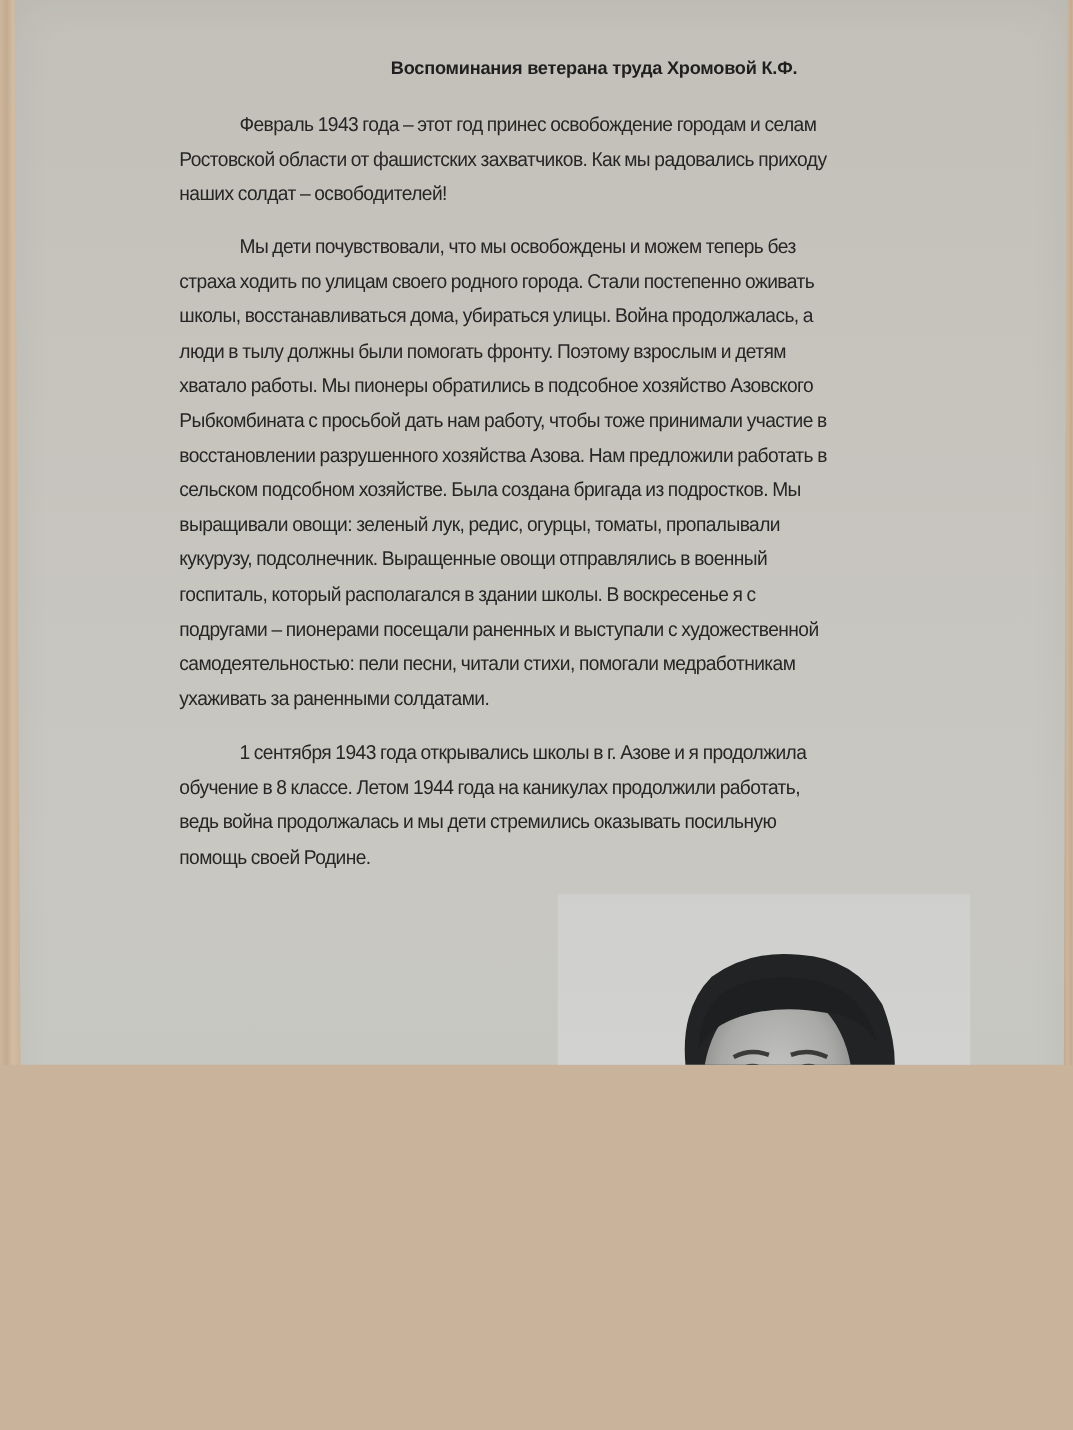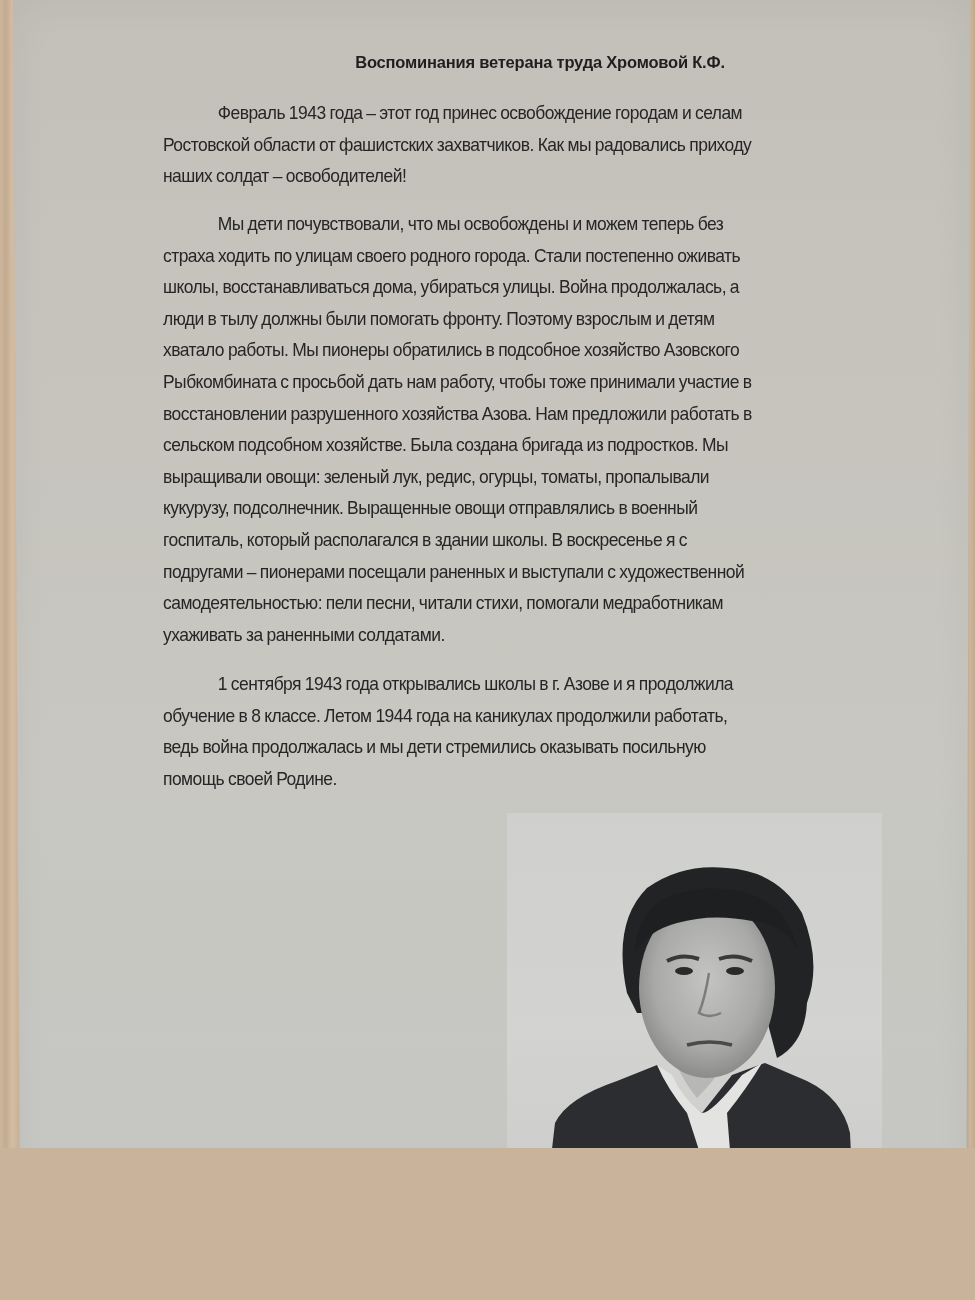--- a/index.html
+++ b/index.html
@@ -6,21 +6,21 @@
       margin: 0;
       padding: 0;
       width: 975px;
       height: 1300px;
       overflow: hidden;
       background: #c9b39a;
     }
     .scene {
       position: relative;
       width: 975px;
-      height: 1148px;
+      height: 968px;
       background: linear-gradient(90deg, #cdb69c 0px, #c3ab90 6px, #d2bda4 12px, #c7b096 20px);
       overflow: hidden;
     }
     .wood-right {
       position: absolute;
       top: 0; right: 0;
       width: 10px; height: 1300px;
       background: linear-gradient(90deg, #b39d85, #cdb69c 50%, #c2a98e);
     }
     .sheet {

